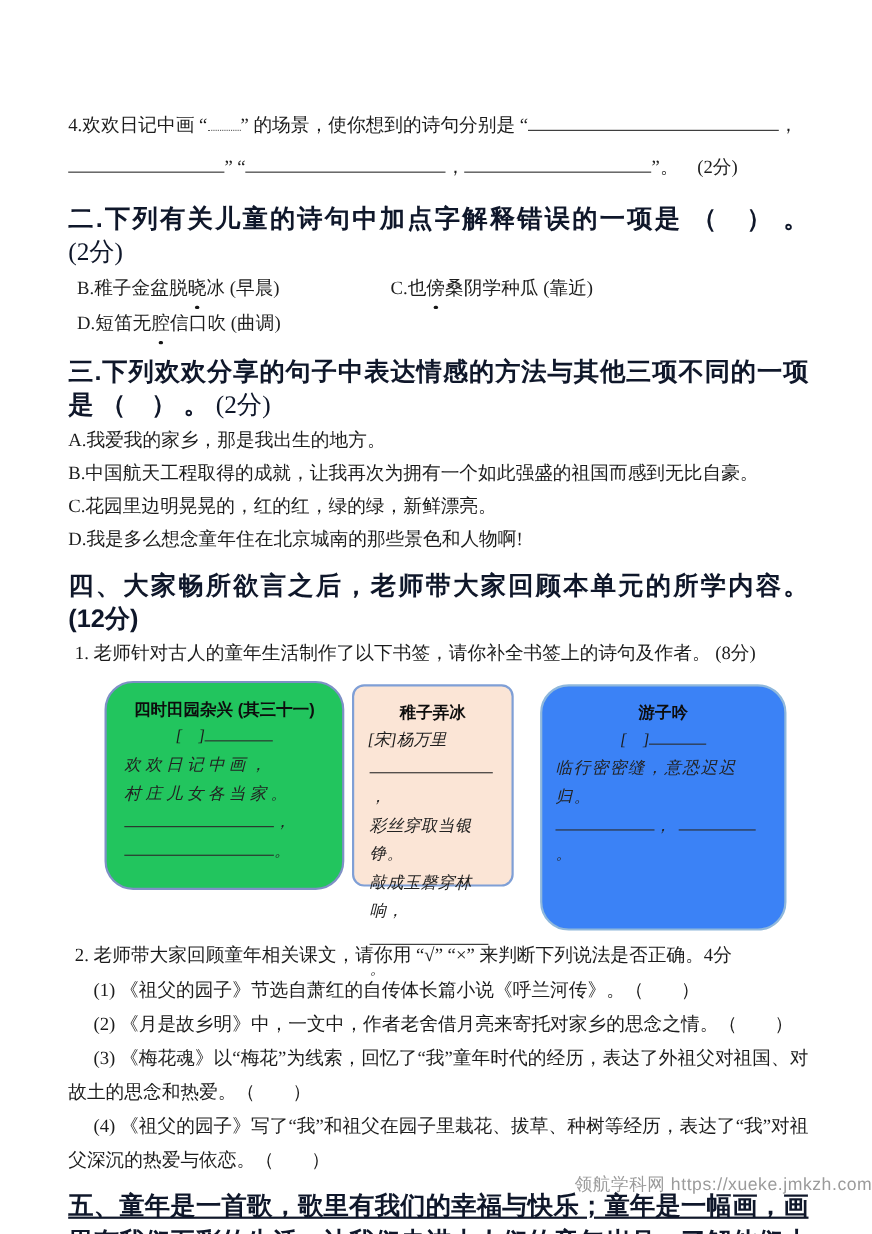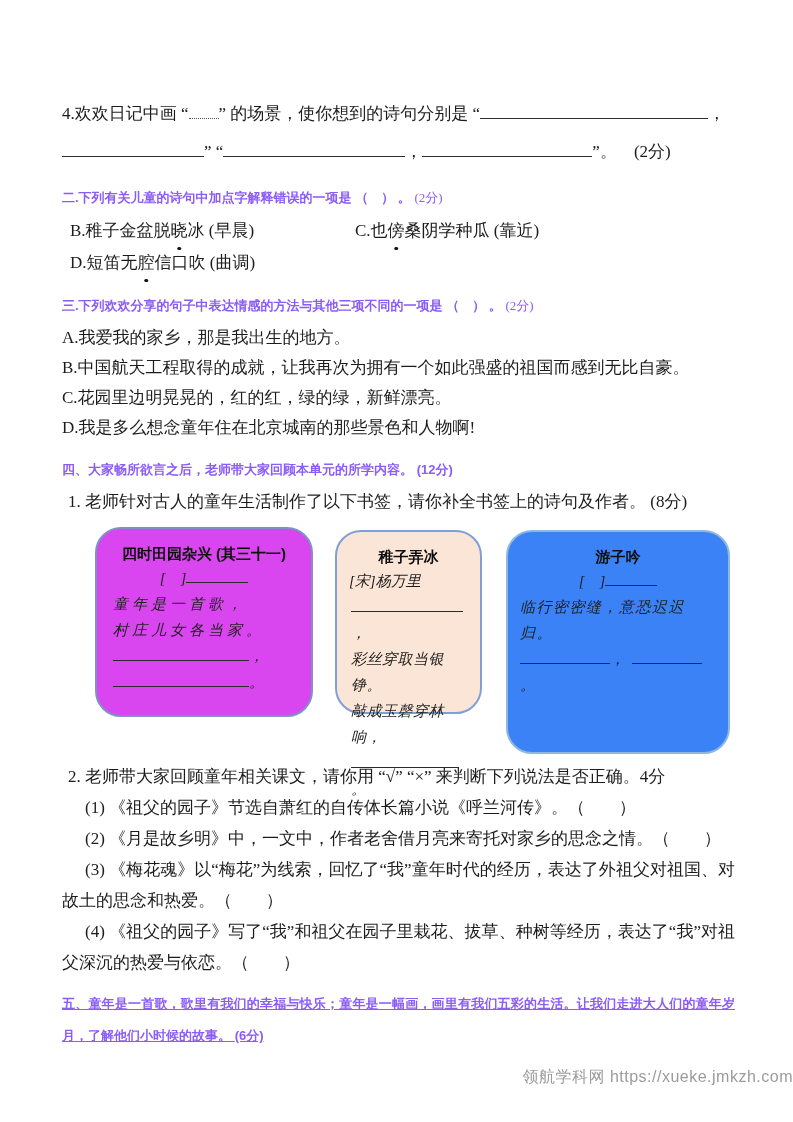--- a/index.html
+++ b/index.html
@@ -18,22 +18,22 @@
   .q4line{line-height:38px;white-space:nowrap;}
   .blank{
     display:inline-block;
     height:0.85em;
     border-bottom:1.6px solid #2b2b2b;
   }
   .blank.dotted{border-bottom:1.6px dotted #555;height:0.6em;}
   .head{
     margin:12px 0 2px 0;
     font-family:"Liberation Sans","DejaVu Sans",sans-serif;
-    font-weight:700;font-size:13px;line-height:30px;
-    color:#8b5cf6;
+    font-weight:700;font-size:23px;line-height:30px;
+    color:#0f172a;
     text-align:justify;
   }
   .head .score{font-family:"Liberation Serif","DejaVu Serif",serif;font-weight:400;white-space:nowrap;}
   .head .score.bold{font-family:"Liberation Sans","DejaVu Sans",sans-serif;font-weight:700;}
   .optgrid{display:grid;grid-template-columns:285px 1fr;padding-left:8px;}
   .opt{line-height:32px;}
   .optfull{line-height:30px;padding-left:0;}
   .emph{position:relative;display:inline-block;}
   .emph::after{
     content:"";position:absolute;left:50%;bottom:-3px;
@@ -46,22 +46,22 @@
     margin:10px 0 8px 33px;
   }
   .card{
     box-sizing:border-box;
     border-radius:26px;
     border:2px solid #7e90c6;
     padding:14px 12px 10px 12px;
     display:flex;flex-direction:column;
     font-size:15px;
   }
-  .card1{width:218px;height:190px;background:#d946ef;margin-right:22px;}
-  .card2{width:147px;height:184px;background:#fbe5d6;margin-right:24px;margin-top:3px;border-color:#7f9fd6;}
+  .card1{width:218px;height:190px;background:#22c55e;margin-right:7px;}
+  .card2{width:147px;height:184px;background:#fbe5d6;margin-right:24px;margin-top:3px;border-color:#7f9fd6;border-radius:11px;}
   .card3{width:224px;height:224px;background:#3b82f6;margin-top:3px;border-color:#8fb8dc;}
   .card-title{
     font-family:"Liberation Sans","DejaVu Sans",sans-serif;
     font-weight:700;text-align:center;font-size:15px;line-height:22px;color:#0d0d0d;
   }
   .poem{
     font-style:italic;
     line-height:26px;color:#222;
     letter-spacing:1px;
   }
@@ -103,21 +103,21 @@
   <p class="optfull">D.我是多么想念童年住在北京城南的那些景色和人物啊!</p>
 
   <h2 class="head"><span>四、大家畅所欲言之后，老师带大家回顾本单元的所学内容。</span> <span class="score bold">(12分)</span></h2>
   <p class="qline"><span>1. 老师针对古人的童年生活制作了以下书签，请你补全书签上的诗句及作者。</span> <span>(8分)</span></p>
 
   <div class="cards">
 
     <div class="card card1">
       <div class="card-title">四时田园杂兴 (其三十一)</div>
       <div class="card-author center"><span>[　]</span><span class="blank" style="width:62px"></span></div>
-      <div class="poem">童年是一首歌，</div>
+      <div class="poem">欢欢日记中画，</div>
       <div class="poem">村庄儿女各当家。</div>
       <div class="poem"><span class="blank" style="width:136px"></span><span>，</span></div>
       <div class="poem"><span class="blank" style="width:136px"></span><span>。</span></div>
     </div>
 
     <div class="card card2">
       <div class="card-title">稚子弄冰</div>
       <div class="card-author">[宋]杨万里</div>
       <div class="poem"><span class="blank" style="width:112px"></span><span>，</span></div>
       <div class="poem">彩丝穿取当银铮。</div>

